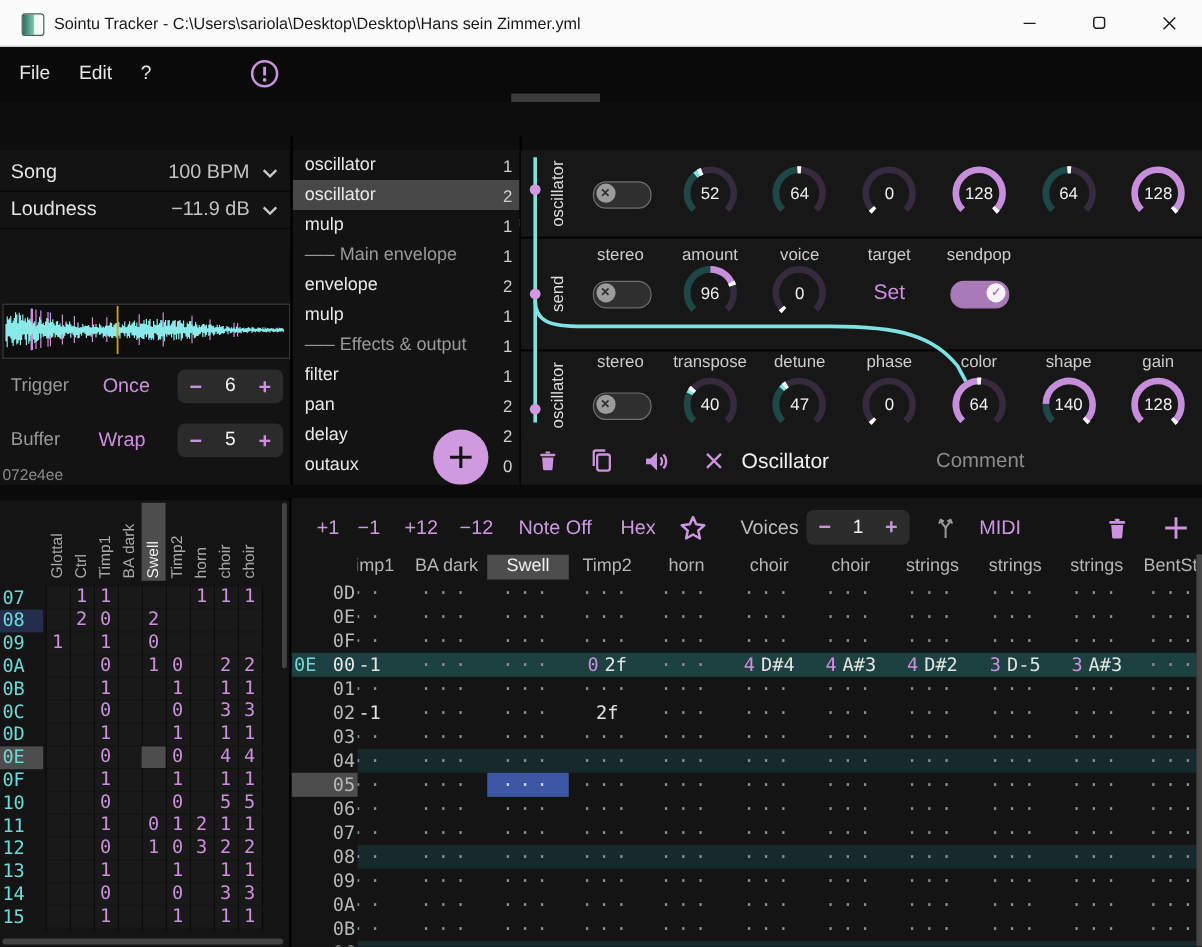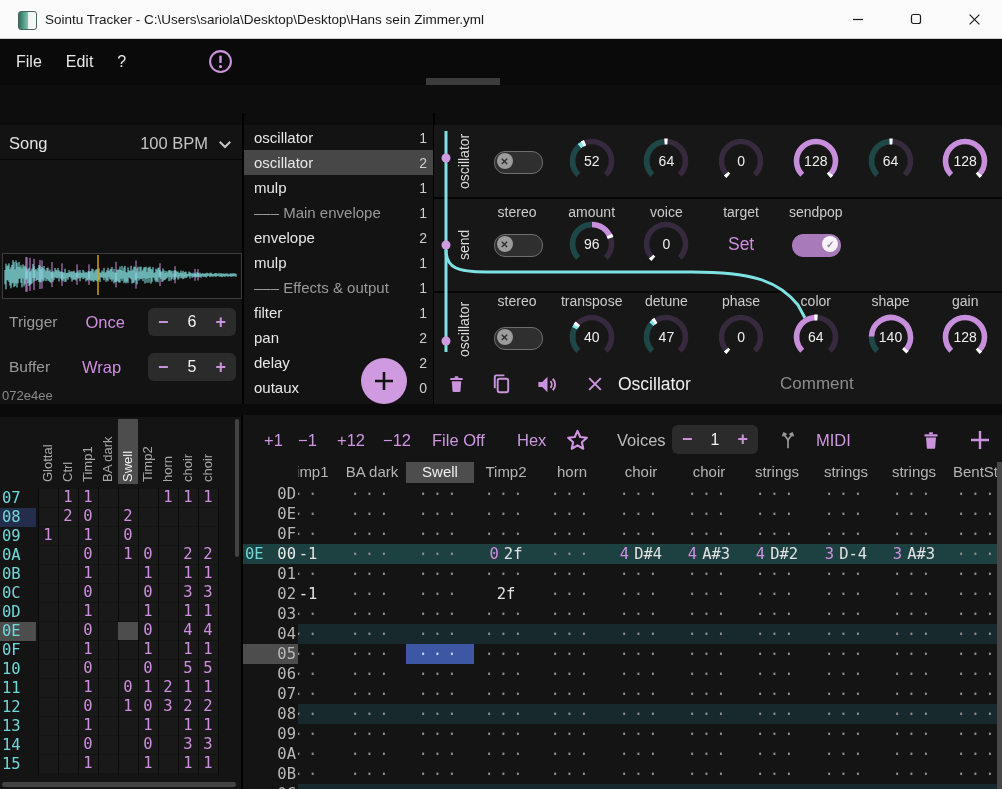--- a/index.html
+++ b/index.html
@@ -250,20 +250,27 @@
           <rect x="9.5" y="2.2" width="5" height="2.2" rx="1"></rect>
         <path d="M6 8.5 H18 L17 21 a1.5 1.5 0 0 1 -1.5 1 H8.5 A1.5 1.5 0 0 1 7 21 Z"></path>
       </svg>
     </div>
   </div>
 
   <div id="songpanel" class="abs">
     <div class="srow" style="top:3px;">
       <span class="lab">Song</span>
       <span class="val">100 BPM</span>
+      <svg width="18" height="18" viewBox="0 0 24 24" fill="none" stroke="#c9c9c9" stroke-width="2.6" style="margin-right:8px;">
+          <path d="M5 9 L12 16 L19 9"></path>
+        </svg>
+    </div>
+    <div class="srow" style="top:34px;">
+      <span class="lab">Loudness</span>
+      <span class="val">−11.9 dB</span>
       <svg width="18" height="18" viewBox="0 0 24 24" fill="none" stroke="#c9c9c9" stroke-width="2.6" style="margin-right:8px;">
           <path d="M5 9 L12 16 L19 9"></path>
         </svg>
     </div>
     <div class="abs" style="left:2px;top:128px;width:238px;height:44px;background:#0d0d0d;border:1px solid #3d3d3d;">
       <svg id="wave" width="236" height="42" viewBox="0 0 236 42">
           <path d="M23,3.0 V37.8 M24,3.2 V37.6 M27,3.9 V36.9 M31,4.8 V36.1 M37,6.0 V35.0 M39,6.4 V34.6 M49,8.0 V33.1 M59,9.3 V31.9 M74,10.4 V30.9 M86,10.4 V30.9 M113,7.8 V33.4 M133,6.4 V34.7 M157,9.2 V32.0 M172,12.2 V29.3 M192,14.9 V26.8 M195,15.2 V26.5 " stroke="#cf8ee0" stroke-width="1"></path>
           <path d="M2,16.0 V30.4 M3,9.7 V35.3 M4,12.2 V26.2 M5,11.3 V26.4 M6,9.4 V28.0 M7,15.1 V31.7 M8,13.2 V34.3 M9,10.9 V29.5 M10,6.2 V28.7 M11,8.1 V33.1 M12,15.4 V32.0 M13,6.6 V29.6 M14,8.8 V33.5 M15,12.9 V29.3 M16,8.0 V24.9 M17,13.2 V24.5 M18,11.2 V28.9 M19,14.5 V33.4 M20,10.4 V24.6 M21,12.5 V32.4 M22,11.7 V30.2 M23,14.0 V25.7 M24,16.7 V24.1 M25,15.0 V29.0 M26,13.7 V31.9 M27,18.1 V30.7 M28,16.8 V30.3 M29,14.6 V29.3 M30,10.0 V24.0 M31,12.4 V27.6 M32,16.0 V24.1 M33,15.0 V26.9 M34,16.8 V26.0 M35,14.0 V26.1 M36,11.0 V28.1 M37,11.6 V27.7 M38,15.1 V28.3 M39,13.0 V25.5 M40,14.3 V27.4 M41,12.0 V26.6 M42,15.5 V23.7 M43,17.2 V27.2 M44,14.0 V25.1 M45,13.5 V26.7 M46,16.9 V26.8 M47,15.5 V28.1 M48,18.0 V28.8 M49,18.2 V24.3 M50,17.0 V27.8 M51,18.2 V25.8 M52,14.0 V23.2 M53,15.7 V24.1 M54,16.6 V24.3 M55,13.9 V23.7 M56,16.3 V27.5 M57,17.8 V23.8 M58,17.4 V25.2 M59,18.2 V26.3 M60,18.2 V27.3 M61,18.7 V25.2 M62,14.8 V27.9 M63,19.1 V27.6 M64,18.8 V24.1 M65,18.8 V25.8 M66,16.1 V23.2 M67,18.0 V23.0 M68,17.3 V24.4 M69,17.6 V27.6 M70,17.5 V25.7 M71,16.8 V25.7 M72,18.5 V25.5 M73,19.2 V26.6 M74,18.4 V23.5 M75,16.4 V24.7 M76,18.6 V24.1 M77,16.0 V27.3 M78,18.5 V24.2 M79,19.2 V22.9 M80,15.8 V25.2 M81,17.3 V24.5 M82,18.9 V23.8 M83,18.0 V27.5 M84,18.9 V26.0 M85,17.5 V26.6 M86,17.0 V24.7 M87,17.6 V26.0 M88,17.1 V27.1 M89,14.7 V26.2 M90,15.2 V27.5 M91,18.6 V27.7 M92,16.6 V26.0 M93,15.5 V26.5 M94,15.2 V27.4 M95,15.3 V26.9 M96,14.3 V25.6 M97,18.4 V28.0 M98,18.9 V23.4 M99,16.5 V23.2 M100,17.7 V24.0 M101,13.9 V26.2 M102,18.7 V23.7 M103,18.1 V27.8 M104,16.2 V25.9 M105,13.8 V27.4 M106,17.0 V23.2 M107,15.5 V25.4 M108,14.6 V25.5 M109,13.1 V27.6 M110,17.6 V25.6 M111,14.8 V29.4 M112,18.6 V28.1 M113,18.6 V27.9 M114,15.5 V26.9 M115,15.8 V27.6 M116,15.6 V28.6 M117,12.6 V28.5 M118,16.0 V24.7 M119,11.9 V26.9 M120,16.8 V24.6 M121,13.3 V29.1 M122,11.8 V27.7 M123,17.9 V29.4 M124,18.6 V27.9 M125,13.4 V29.1 M126,16.4 V23.6 M127,17.1 V24.2 M128,11.8 V25.3 M129,16.6 V29.5 M130,15.4 V28.7 M131,12.6 V28.9 M132,12.9 V26.3 M133,18.4 V26.4 M134,14.4 V30.4 M135,12.7 V24.5 M136,17.5 V26.6 M137,12.8 V24.8 M138,12.7 V25.3 M139,17.2 V24.6 M140,15.5 V27.2 M141,13.2 V24.1 M142,13.3 V29.5 M143,12.7 V24.9 M144,18.1 V28.9 M145,13.8 V24.2 M146,13.2 V28.7 M147,12.6 V23.9 M148,14.9 V29.7 M149,15.7 V27.8 M150,13.1 V23.4 M151,18.8 V24.0 M152,18.4 V26.5 M153,14.7 V28.2 M154,15.9 V26.8 M155,13.8 V28.3 M156,13.6 V23.4 M157,16.2 V23.3 M158,17.8 V25.1 M159,17.4 V27.9 M160,14.4 V27.3 M161,16.4 V25.9 M162,18.9 V26.1 M163,16.8 V24.8 M164,18.5 V24.1 M165,17.3 V22.7 M166,16.1 V27.1 M167,16.1 V23.4 M168,17.3 V26.6 M169,16.7 V25.1 M170,19.5 V22.9 M171,16.7 V25.9 M172,16.3 V25.1 M173,16.6 V22.9 M174,17.9 V23.7 M175,17.5 V25.6 M176,19.2 V24.6 M177,18.5 V22.4 M178,16.6 V24.3 M179,18.8 V23.9 M180,16.8 V25.2 M181,18.5 V24.5 M182,17.9 V23.4 M183,17.6 V24.2 M184,20.0 V23.4 M185,19.8 V22.1 M186,17.6 V22.5 M187,18.2 V24.5 M188,19.0 V21.9 M189,19.8 V23.7 M190,18.7 V23.3 M191,19.8 V22.5 M192,18.9 V22.8 M193,20.0 V23.5 M194,18.1 V22.9 M195,18.9 V22.5 M196,19.6 V23.4 M197,18.6 V23.0 M198,20.0 V23.7 M199,19.4 V22.0 M200,19.2 V22.9 M201,20.0 V22.7 M202,19.3 V22.6 M203,19.6 V23.5 M204,18.7 V22.5 M205,19.2 V22.1 M206,19.9 V21.6 M207,18.8 V23.2 M208,18.7 V22.5 M209,19.7 V22.3 M210,19.9 V22.8 M211,20.0 V22.0 M212,19.0 V22.5 M213,19.1 V22.8 M214,19.4 V22.2 M215,20.1 V21.6 M216,18.8 V22.5 M217,20.3 V22.6 M218,19.0 V22.5 M219,19.9 V23.1 M220,19.4 V22.5 M221,19.7 V22.2 M222,20.0 V23.0 M223,19.3 V21.7 M224,19.7 V22.3 M225,19.7 V22.6 M226,20.4 V22.4 M227,19.7 V22.2 M228,19.2 V22.8 M229,19.9 V22.4 M230,19.2 V22.3 M231,19.6 V22.4 M232,19.4 V21.9 M233,19.9 V22.9 " stroke="#8ae9e9" stroke-width="1"></path>
           <path d="M95,1 V41" stroke="#d2a01e" stroke-width="1.5"></path>
         </svg>
@@ -732,21 +739,21 @@
       <div class="ocell" style="left: 198px; top: 337px;">1</div>
       <div class="scroll" style="left: 235px; top: 2px; width: 4px; height: 138px;"></div>
       <div class="scroll" style="left: 2px; top: 365px; width: 234px; height: 5px;"></div>
     </div>
   <div class="abs vsep" style="left:241px;top:415px;height:374px;"></div>
   <div id="patpanel" class="abs">
       <div class="ptbtn" style="left: 21px;">+1</div>
       <div class="ptbtn" style="left: 55px;">−1</div>
       <div class="ptbtn" style="left: 94px;">+12</div>
       <div class="ptbtn" style="left: 140px;">−12</div>
-      <div class="ptbtn" style="left: 189px;">File Off</div>
+      <div class="ptbtn" style="left: 189px;">Note Off</div>
       <div class="ptbtn" style="left: 274px;">Hex</div>
       <div class="ptbtn" style="left: 322px;">
         <svg width="25" height="25" viewBox="0 0 24 24" fill="none" stroke="#cf97e2" stroke-width="2" stroke-linejoin="round">
           <path d="M12 2.8 L14.6 8.6 L21 9.3 L16.2 13.6 L17.5 19.9 L12 16.7 L6.5 19.9 L7.8 13.6 L3 9.3 L9.4 8.6 Z"></path>
         </svg>
       </div>
       <div class="ptbtn" style="left: 374px; color: rgb(189, 189, 189);">Voices</div>
       <div class="stepbox abs" style="left: 429px; top: 10px; width: 86px; height: 29px;">
         <div class="pm">−</div>
         <div class="stepval">1</div>
@@ -856,21 +863,21 @@
         <div class="pcell" style="left: 411px; top: 82px;">
           <div class="pref">4</div>
           <div class="txt">A#3</div>
         </div>
         <div class="pcell" style="left: 479px; top: 82px;">
           <div class="pref">4</div>
           <div class="txt">D#2</div>
         </div>
         <div class="pcell" style="left: 548px; top: 82px;">
           <div class="pref">3</div>
-          <div class="txt">D-4</div>
+          <div class="txt">D-5</div>
         </div>
         <div class="pcell" style="left: 616px; top: 82px;">
           <div class="pref">3</div>
           <div class="txt">A#3</div>
         </div>
         <div class="pcell dots" style="left: 680px; top: 82px;">···</div>
         <div class="pcell dots" style="left: 10px; top: 102px;">··</div>
         <div class="pcell dots" style="left: 74px; top: 102px;">···</div>
         <div class="pcell dots" style="left: 142px; top: 102px;">···</div>
         <div class="pcell dots" style="left: 208px; top: 102px;">···</div>

